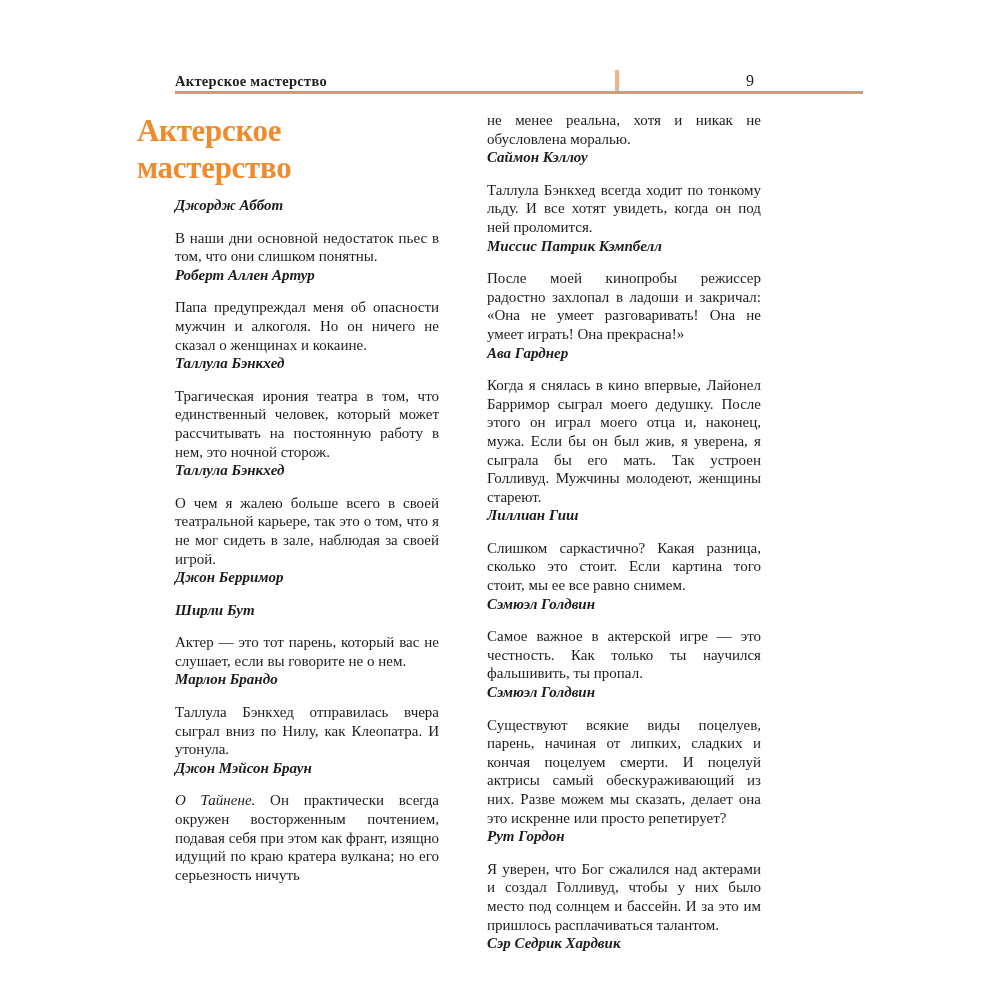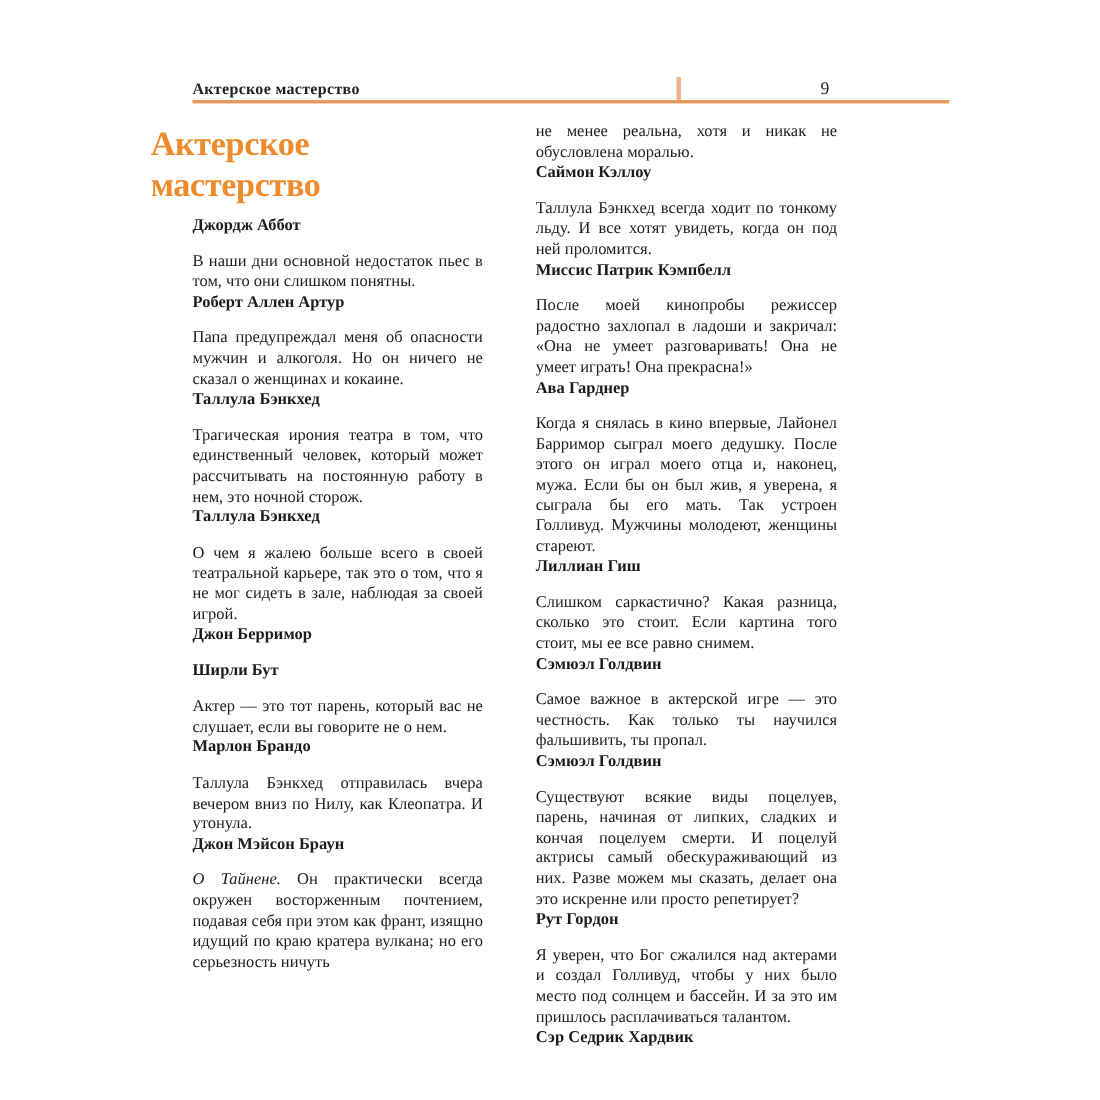--- a/index.html
+++ b/index.html
@@ -76,20 +76,21 @@
   .quote:last-child { margin-bottom: 0; }
   .quote-text {
     margin: 0;
     text-align: justify;
     text-justify: inter-word;
     hyphens: auto;
   }
   .quote-author {
     margin: 0;
     font-weight: bold;
+    font-style: italic;
   }
 </style>
 </head>
 <body>
 
 <div id="page" style="--accent: #ed8b2d; --rule: #e89558; --divider: #f0b387; --text: #1e1c1a;">
 
   <div class="running-head">Актерское мастерство</div>
 
   <div class="head-divider"></div>
@@ -131,21 +132,21 @@
   <div class="quote">
     <p class="quote-author">Ширли Бут</p>
   </div>
 
   <div class="quote">
     <p class="quote-text">Актер — это тот парень, который вас не слушает, если вы говорите не о нем.</p>
     <p class="quote-author">Марлон Брандо</p>
   </div>
 
   <div class="quote">
-    <p class="quote-text">Таллула Бэнкхед отправилась вчера вечером вниз по Нилу, как Клеопатра. И утонула.</p>
+    <p class="quote-text">Таллула Бэнкхед отправилась вчера сыграл вниз по Нилу, как Клеопатра. И утонула.</p>
     <p class="quote-author">Джон Мэйсон Браун</p>
   </div>
 
   <div class="quote">
     <p class="quote-text"><i>О Тайнене. </i>Он практически всегда окружен восторженным почтением, подавая себя при этом как франт, изящно идущий по краю кратера вулкана; но его серьезность ничуть</p>
 
   </div>
 </div>
 
   <div class="col col-right">

